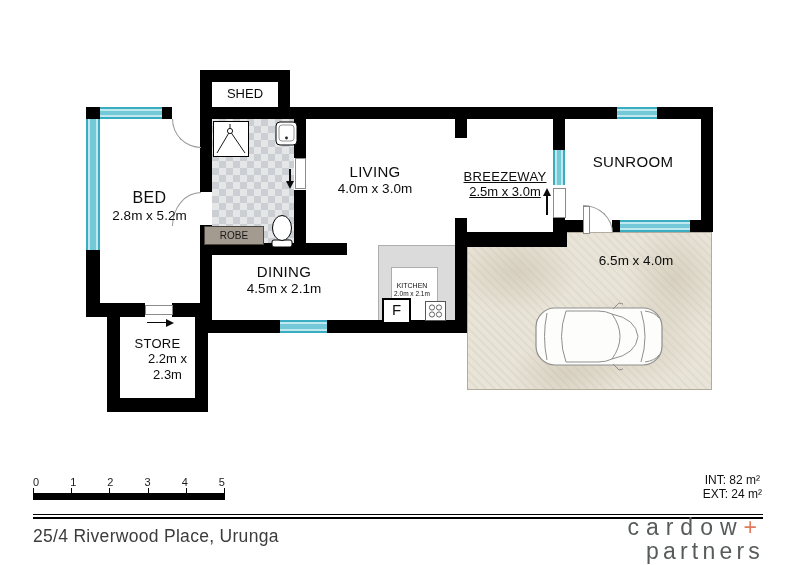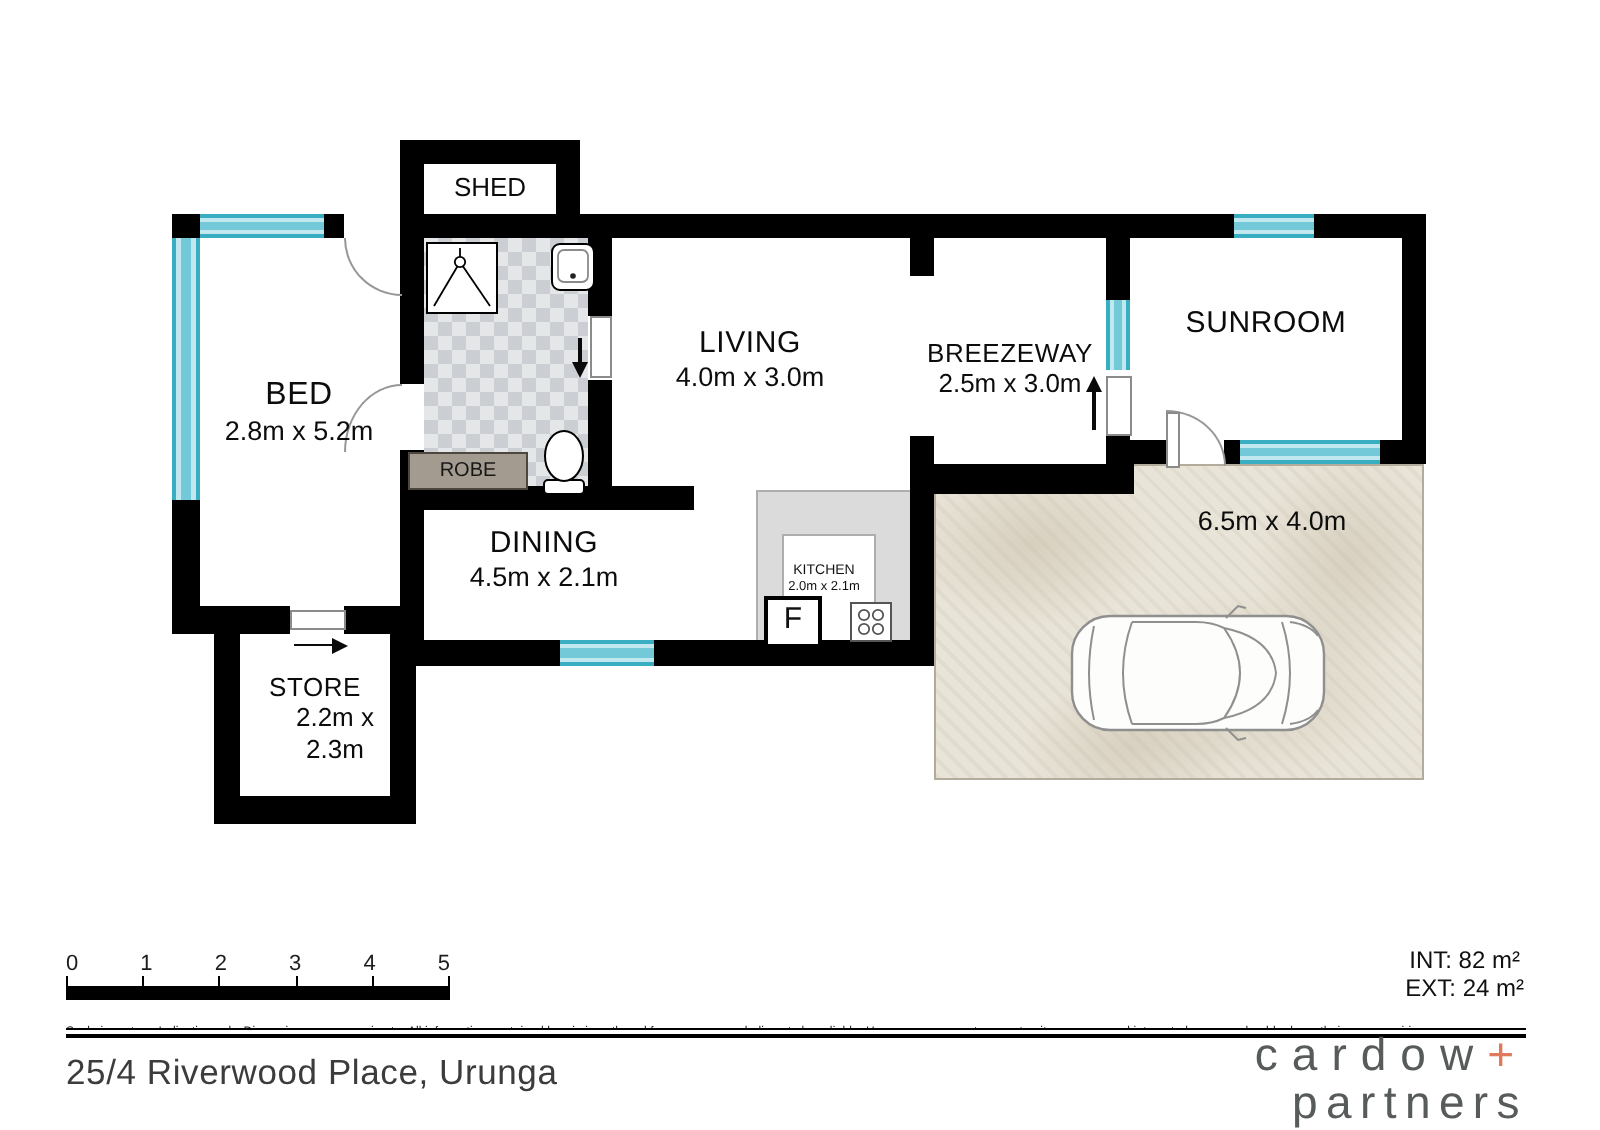--- a/index.html
+++ b/index.html
@@ -175,28 +175,28 @@
     <div>SHED</div>
   </div>
   <div class="lbl" style="left:92px;top:189px;width:115px;">
     <div class="rname" style="font-size:16px;">BED</div>
     <div class="rdims">2.8m x 5.2m</div>
   </div>
   <div class="lbl" style="left:300px;top:163px;width:150px;">
     <div class="rname">LIVING</div>
     <div class="rdims">4.0m x 3.0m</div>
   </div>
-  <div class="lbl" style="left:452px;top:169px;width:106px;">
+  <div class="lbl" style="left:452px;top:169px;width:106px;text-decoration:underline;">
     <div class="rname" style="font-size:13px;">BREEZEWAY</div>
     <div class="rdims" style="font-size:13px;">2.5m x 3.0m</div>
   </div>
   <div class="lbl" style="left:563px;top:153px;width:140px;">
     <div class="rname">SUNROOM</div>
   </div>
-  <div class="lbl" style="left:198px;top:263px;width:148px;">
+  <div class="lbl" style="left:210px;top:263px;width:148px;">
     <div class="rname">DINING</div>
     <div class="rdims">4.5m x 2.1m</div>
   </div>
   <div class="ktxt" style="left:388px;top:281px;width:48px;">
     <div style="font-size:7px;">KITCHEN</div>
     <div style="font-size:6.5px;">2.0m x 2.1m</div>
   </div>
   <div class="lbl" style="left:115px;top:336px;width:85px;">
     <div class="rname" style="font-size:13px;">STORE</div>
     <div class="rdims" style="font-size:13px;margin-left:20px;">2.2m x 2.3m</div>

